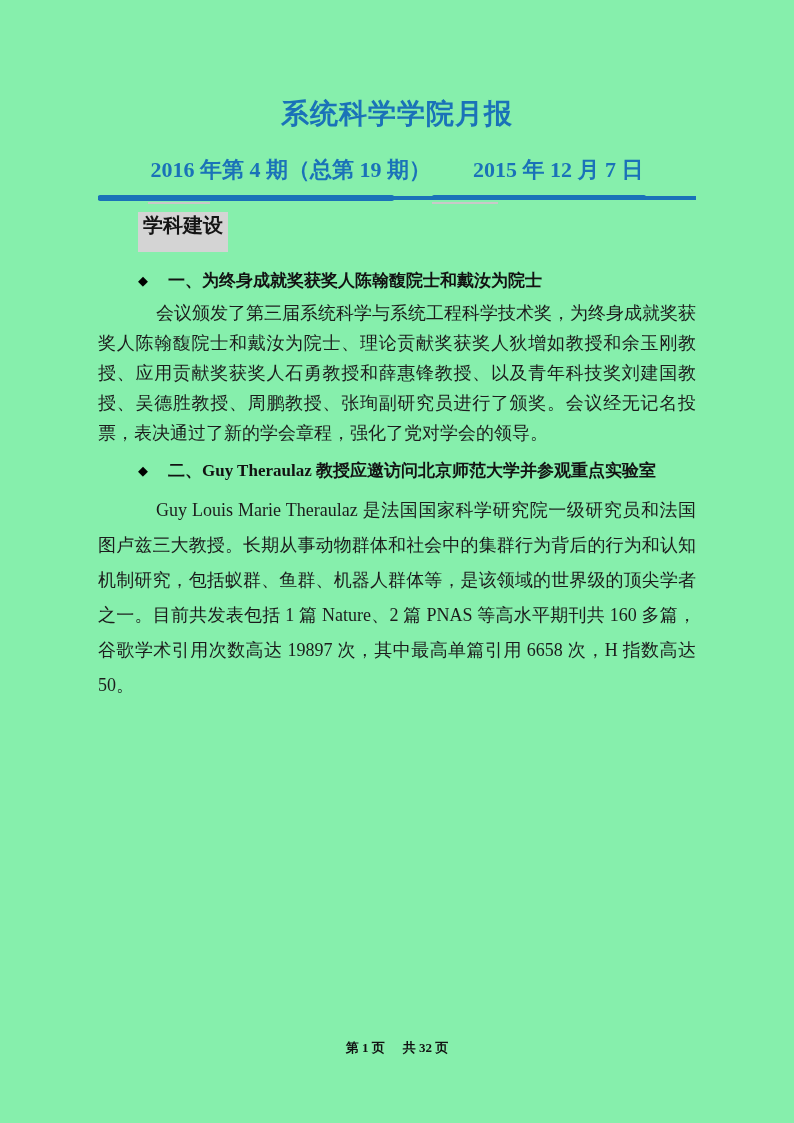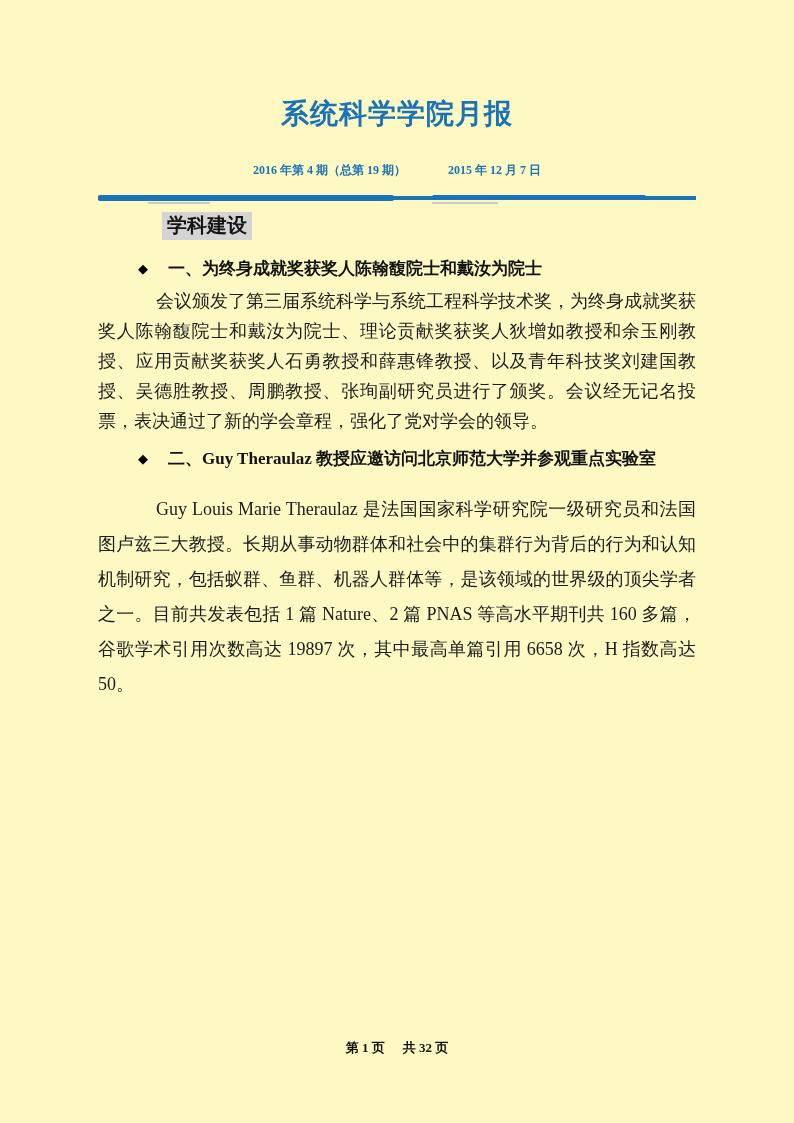--- a/index.html
+++ b/index.html
@@ -2,57 +2,57 @@
 <html style="--accent: #1A72B8;"><head>
 <meta charset="utf-8">
 <style>
   :root { --accent: #1A72B8; --label-bg: #d4d4d4; --ink: #1c1c1c; }
   * { box-sizing: border-box; }
   html, body { margin: 0; padding: 0; background: #ffffff; }
   .page {
     position: relative;
     width: 794px;
     height: 1123px;
-    background: #fef9c3;
+    background: #86efac;
     overflow: hidden;
     font-family: "Liberation Serif", "DejaVu Serif", serif;
     color: var(--ink);
   }
   .doc-title {
     margin: 92px 98px 0;
     text-align: center;
     font-size: 28px;
     line-height: 44px;
     font-weight: bold;
     letter-spacing: 1px;
     color: var(--accent);
     font-family: "Liberation Serif", "DejaVu Serif", serif;
   }
   .doc-subtitle {
     margin-top: 22px;
     display: flex;
     justify-content: center;
     gap: 42px;
-    font-size: 12px;
+    font-size: 22px;
     line-height: 24px;
     font-weight: bold;
     color: var(--accent);
   }
   .rule-wrap { position: relative; margin: 13px 98px 0; height: 9px; }
   .rule-base   { position: absolute; top: 1px; left: 0; right: 0; height: 4px; background: var(--accent); }
   .rule-thick-left { position: absolute; top: 0; left: 0; width: 296px; height: 6px; background: var(--accent); border-radius: 2px; }
   .rule-thick-mid  { position: absolute; top: 0; left: 334px; width: 214px; height: 5px; background: var(--accent); border-radius: 2px; }
   .rule-shadow-1 { position: absolute; top: 7px; left: 50px;  width: 62px; height: 2px; background: #c9c9c9; }
   .rule-shadow-2 { position: absolute; top: 7px; left: 334px; width: 66px; height: 2px; background: #c9c9c9; }
   .section-label-row { margin: 8px 98px 0; }
   .section-label {
     display: inline-block;
-    margin-left: 64px;
+    margin-left: 40px;
     background: var(--label-bg);
-    padding: 1px 5px 2px;
+    padding: 1px 5px 14px;
     font-family: "DejaVu Sans", "Liberation Sans", sans-serif;
     font-weight: bold;
     font-size: 20px;
     line-height: 25px;
     color: #141414;
   }
   .article { margin: 0 98px; }
   .article-heading {
     display: flex;
     align-items: center;
@@ -73,21 +73,21 @@
     font-size: 18px;
     line-height: 35px;
     text-align: justify;
     text-indent: 58px;
     color: var(--ink);
     word-break: break-word;
   }
   .para.p1 { margin-top: 8px; line-height: 35px; }
   .para.p2 { margin-top: 4px; line-height: 30px; }
   .article-2 .article-heading { margin-top: 10px; }
-  .para.p3 { margin-top: 20px; line-height: 35px; }
+  .para.p3 { margin-top: 9px; line-height: 35px; }
   .para.p4 { margin-top: 0;  line-height: 34px; }
   .page-footer {
     position: absolute;
     top: 1038px;
     left: 0;
     width: 100%;
     display: flex;
     justify-content: center;
     gap: 18px;
     font-size: 13px;

